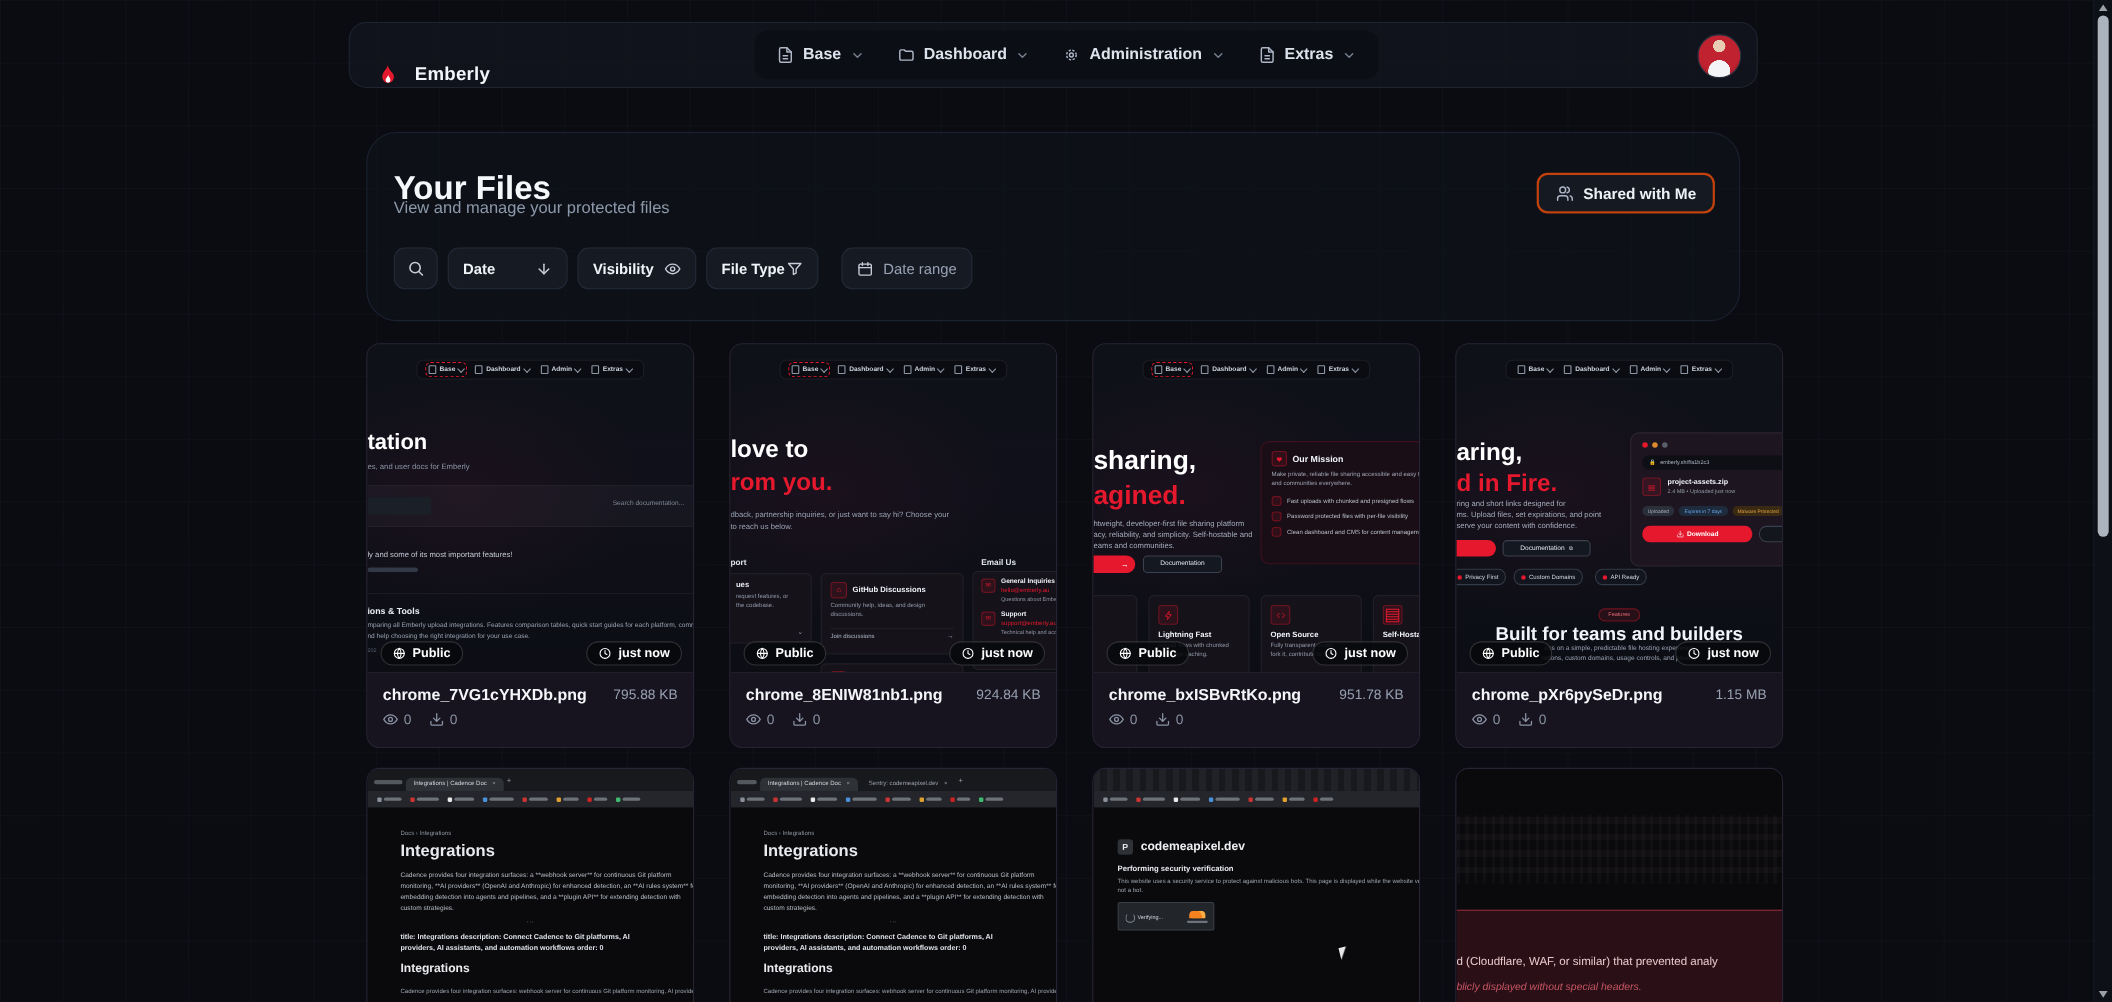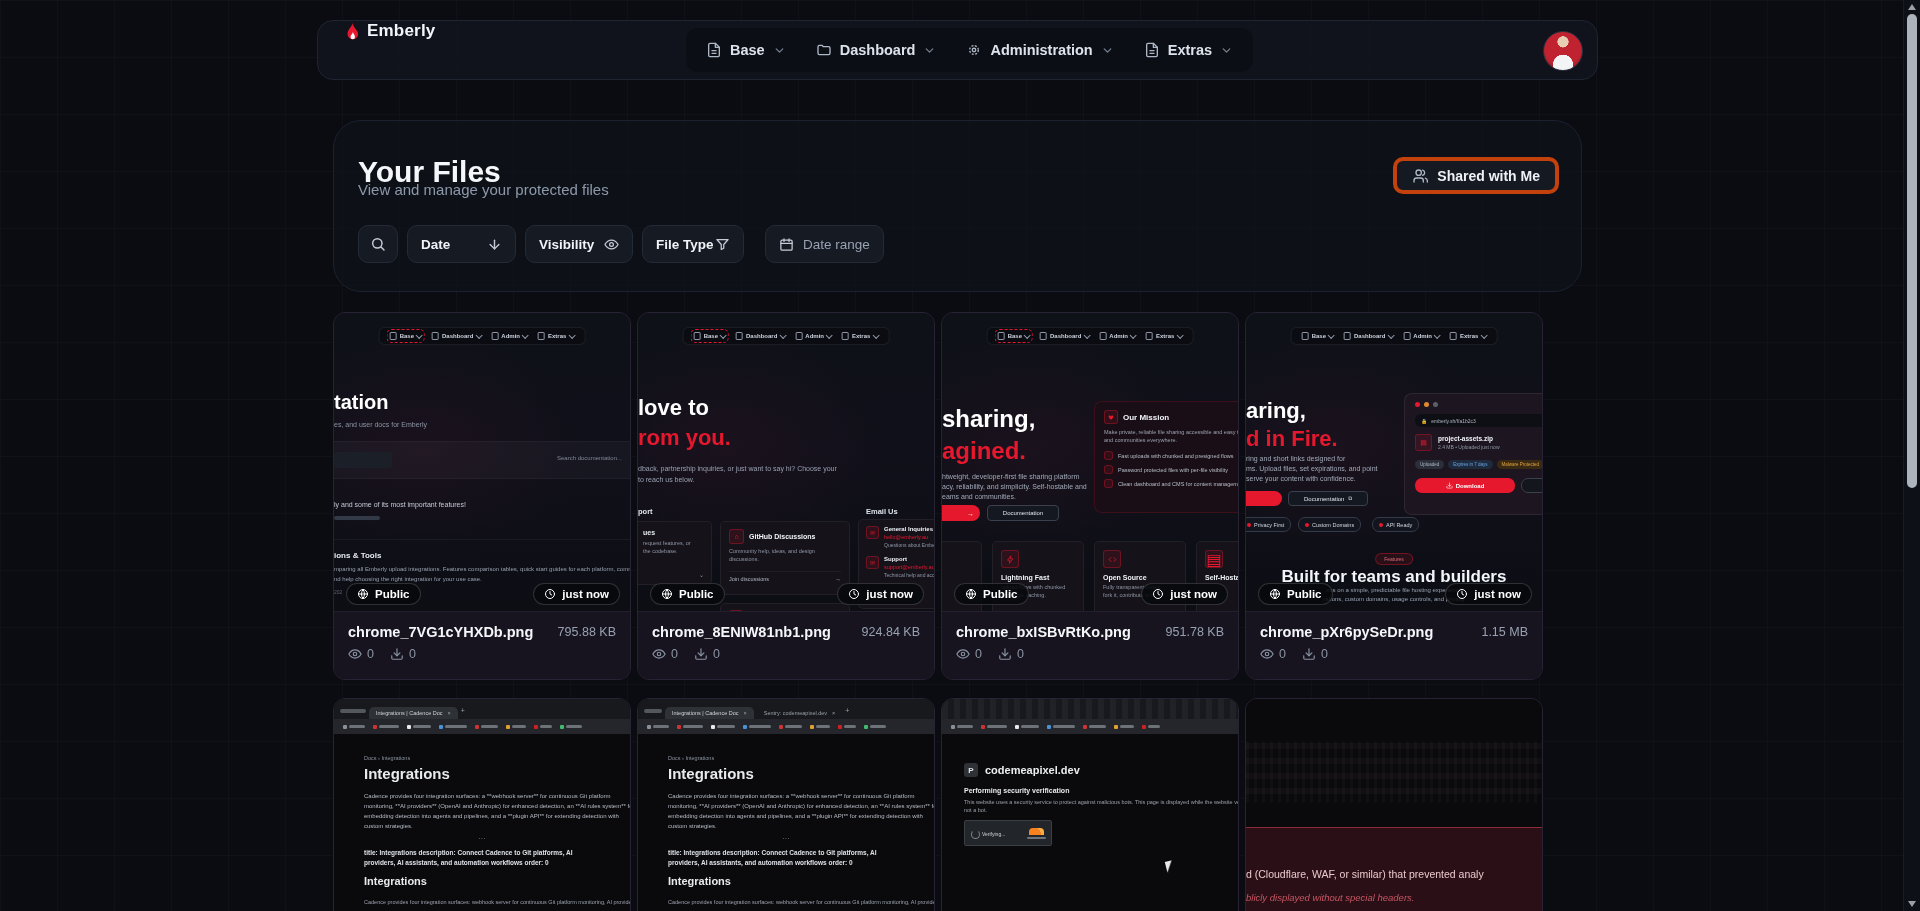--- a/index.html
+++ b/index.html
@@ -8,21 +8,21 @@
   body::before{content:"";position:absolute;inset:0;pointer-events:none;
     background-image:linear-gradient(rgba(148,163,184,0.035) 1px,transparent 1px),
                      linear-gradient(90deg,rgba(148,163,184,0.035) 1px,transparent 1px);
     background-size:57px 57px;}
   svg{display:block}
   .ic{width:16px;height:16px;color:#aeb7c6}
 
   
   .nav{position:absolute;left:317px;top:20px;width:1279px;height:58px;background:rgba(18,21,29,0.92);
        border:1px solid #1e2430;border-radius:16px;z-index:5}
-  .brand{position:absolute;left:22px;top:0;height:100%;display:flex;gap:5px;cursor:pointer}
+  .brand{position:absolute;left:22px;top:18px;height:100%;display:flex;align-items:center;gap:15px;cursor:pointer}
   .brand b{font-size:17px;font-weight:800;color:#f2f5f9;letter-spacing:.2px}
   .brand svg{width:22px;height:22px}
   .navgroup{position:absolute;left:368px;top:7px;height:44px;background:rgba(11,14,20,0.85);
        border-radius:12px;display:flex;align-items:center;padding:0 6px;gap:2px}
   .navitem{display:flex;align-items:center;gap:8px;padding:0 14px;height:36px;border-radius:9px;
        color:#dde3ec;font-size:14.5px;font-weight:600;cursor:pointer}
   .navitem .cv{width:13px;height:13px;color:#77808f}
   .avatar{position:absolute;right:14px;top:10px;width:38px;height:38px;border-radius:50%;cursor:pointer;
      border:1px solid #2a3140;
      background:
@@ -37,42 +37,42 @@
        border-right:4px solid transparent;border-bottom:6px solid #9aa0aa}
   .sdn{position:absolute;left:4px;bottom:4px;width:0;height:0;border-left:4px solid transparent;
        border-right:4px solid transparent;border-top:6px solid #9aa0aa}
 
   
   .panel{position:absolute;left:333px;top:120px;width:1247px;height:170px;background:rgba(15,20,27,0.72);
        border:1px solid #1b2130;border-radius:28px}
   .ptitle{position:absolute;left:24px;top:14px;font-size:30px;font-weight:800;color:#f5f7fa}
   .psub{position:absolute;left:24px;top:60px;font-size:15px;color:#8d99ab}
   .shared{position:absolute;right:22px;top:36px;height:37px;display:flex;align-items:center;gap:9px;padding:0 15px;
-       background:#141922;border:4px solid #c2410c;border-radius:10px;color:#eef1f6;font-weight:700;font-size:14px;cursor:pointer}
+       background:#141922;border:2px solid #c2410c;border-radius:10px;color:#eef1f6;font-weight:700;font-size:14px;cursor:pointer}
   .fbar{position:absolute;left:24px;top:104px;display:flex;align-items:center;gap:9px}
   .fbtn{height:38px;display:flex;align-items:center;justify-content:space-between;padding:0 13px;box-sizing:border-box;
        background:#151a23;border:1px solid #242b38;border-radius:10px;color:#f0f3f8;font-weight:700;font-size:13.5px;cursor:pointer}
   .fbtn .fic{width:15px;height:15px;color:#c6cdd9}
   .fsearch{width:40px;height:38px;display:flex;align-items:center;justify-content:center;background:#151a23;
        border:1px solid #242b38;border-radius:10px;cursor:pointer}
   .fdr{margin-left:12px;justify-content:flex-start;gap:9px;color:#98a2b3;font-weight:500}
 
   
-  .grid{position:absolute;left:333px;display:flex;gap:6px;z-index:2}
+  .grid{position:absolute;left:333px;display:flex;gap:32px;z-index:2}
   .row1{top:312px}.row2{top:698px}
   .card{width:298px;height:368px;background:#16141b;border:1px solid #282334;border-radius:12px;
         overflow:hidden;position:relative;cursor:pointer;box-sizing:border-box}
   .card.short{height:380px}
   .thumb{position:absolute;left:0;top:0;right:0;height:300px;overflow:hidden;
         background:radial-gradient(80% 55% at 30% 45%,rgba(120,32,60,0.10),rgba(0,0,0,0) 70%),
                    linear-gradient(180deg,#0e1118 0%,#10101a 45%,#0c0e14 100%)}
   .card.short .thumb{height:100%;background:#0a0a0c}
   .info{position:absolute;left:0;bottom:0;width:100%;height:68px;background:#171420;border-top:1px solid #241f2e;
         padding:12px 14px;box-sizing:border-box}
-  .irow{display:flex;justify-content:space-between;align-items:center}
+  .irow{display:flex;justify-content:space-between;align-items:flex-start}
   .fname{font-size:14.5px;font-weight:800;color:#f4f6f9}
   .fsize{font-size:12.5px;color:#97a1b1}
   .stats{display:flex;gap:16px;margin-top:7px;color:#8a93a3;font-size:12.5px;align-items:center}
   .stat{display:flex;gap:5px;align-items:center}
   .stat svg{width:14px;height:14px}
   .tbadge{position:absolute;bottom:8px;height:22px;display:flex;align-items:center;gap:6px;padding:0 10px;
         background:rgba(8,9,13,0.88);border:1px solid rgba(255,255,255,0.16);border-radius:999px;
         color:#fff;font-size:11.5px;font-weight:700;z-index:4;box-sizing:border-box}
   .tbadge.l{left:12px}.tbadge.r{right:10px}
   .tbadge svg{width:12px;height:12px}

